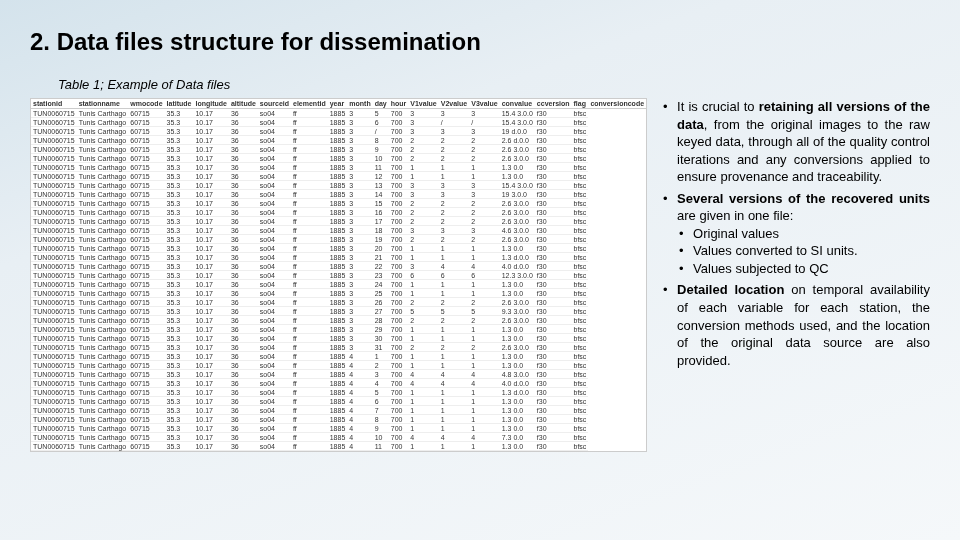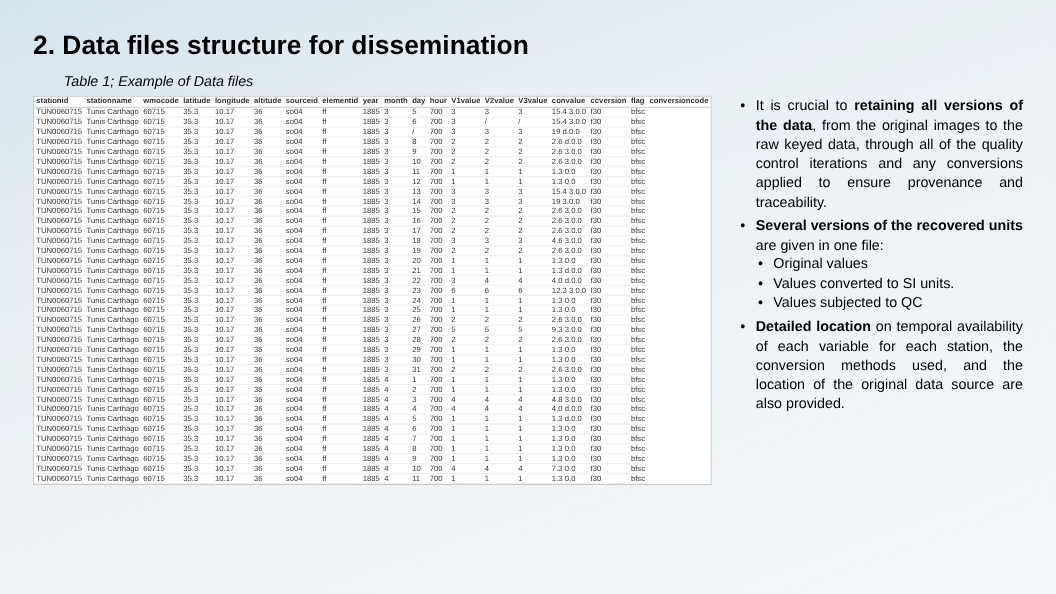--- a/index.html
+++ b/index.html
@@ -1,20 +1,20 @@
 <!DOCTYPE html>
 <html><head>
 <meta charset="utf-8">
 <style>
 *{margin:0;padding:0;box-sizing:border-box}
 body{width:960px;height:540px;background:linear-gradient(160deg,#d4e3ec 0%,#e8eff4 30%,#f5f8fa 100%);font-family:Arial,sans-serif;overflow:hidden}
 .slide{padding:28px 30px 18px 30px;height:100%}
-.title{font-size:24px;font-weight:bold;color:#000;margin-bottom:10px}
+.title{font-size:24px;font-weight:bold;color:#000;margin-bottom:21px}
 .subtitle{font-size:13px;font-weight:normal;font-style:italic;color:#000;margin-left:28px;margin-bottom:6px}
-.content{display:flex;gap:24px}
+.content{display:flex;gap:14px}
 .table-wrap{flex:1;background:#fff;border:1px solid #ccc}
 table{width:100%;border-collapse:collapse;font-size:7px;color:#333}
 th{font-weight:bold;padding:1px 2px;text-align:left;white-space:nowrap;border-bottom:1px solid #ccc}
 td{padding:0.5px 2px;white-space:nowrap;border-bottom:1px solid #eee}
 .bullets{width:280px;font-size:13px;line-height:1.35;color:#000;text-align:justify}
 .bullets ul{list-style:none}
 .bullets>ul>li{position:relative;padding-left:16px;margin-bottom:4px}
 .bullets>ul>li:before{content:"•";position:absolute;left:2px}
 .bullets ul ul li{position:relative;padding-left:16px}
 .bullets ul ul li:before{content:"•";position:absolute;left:2px}

